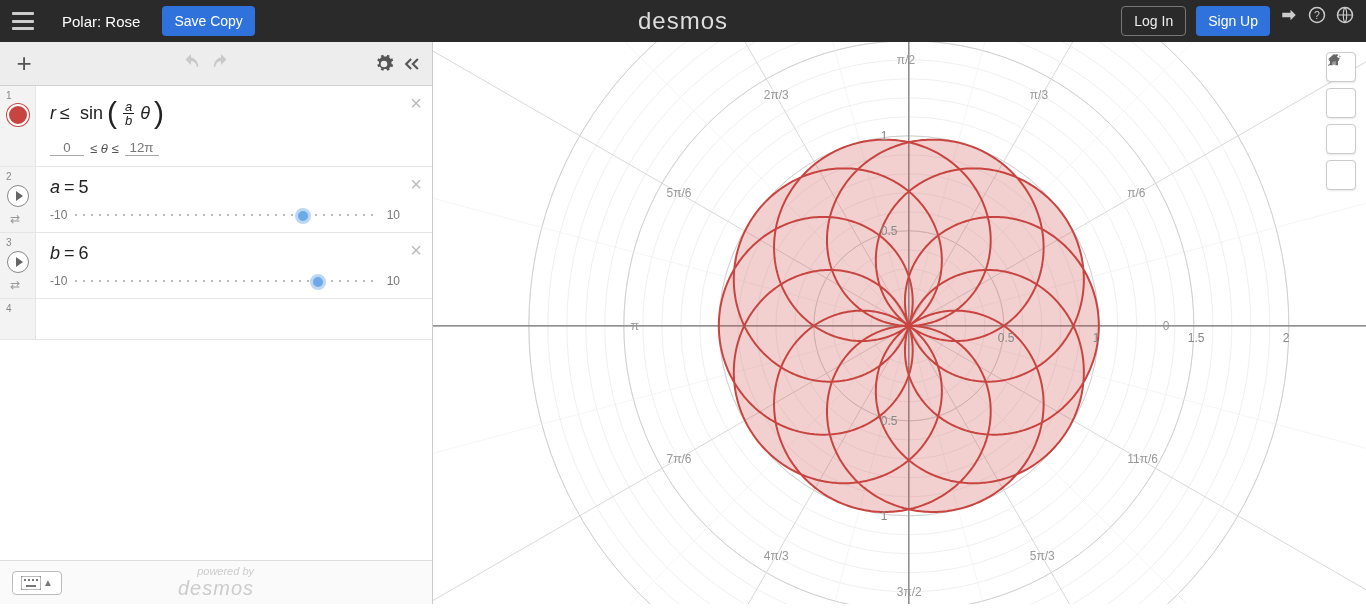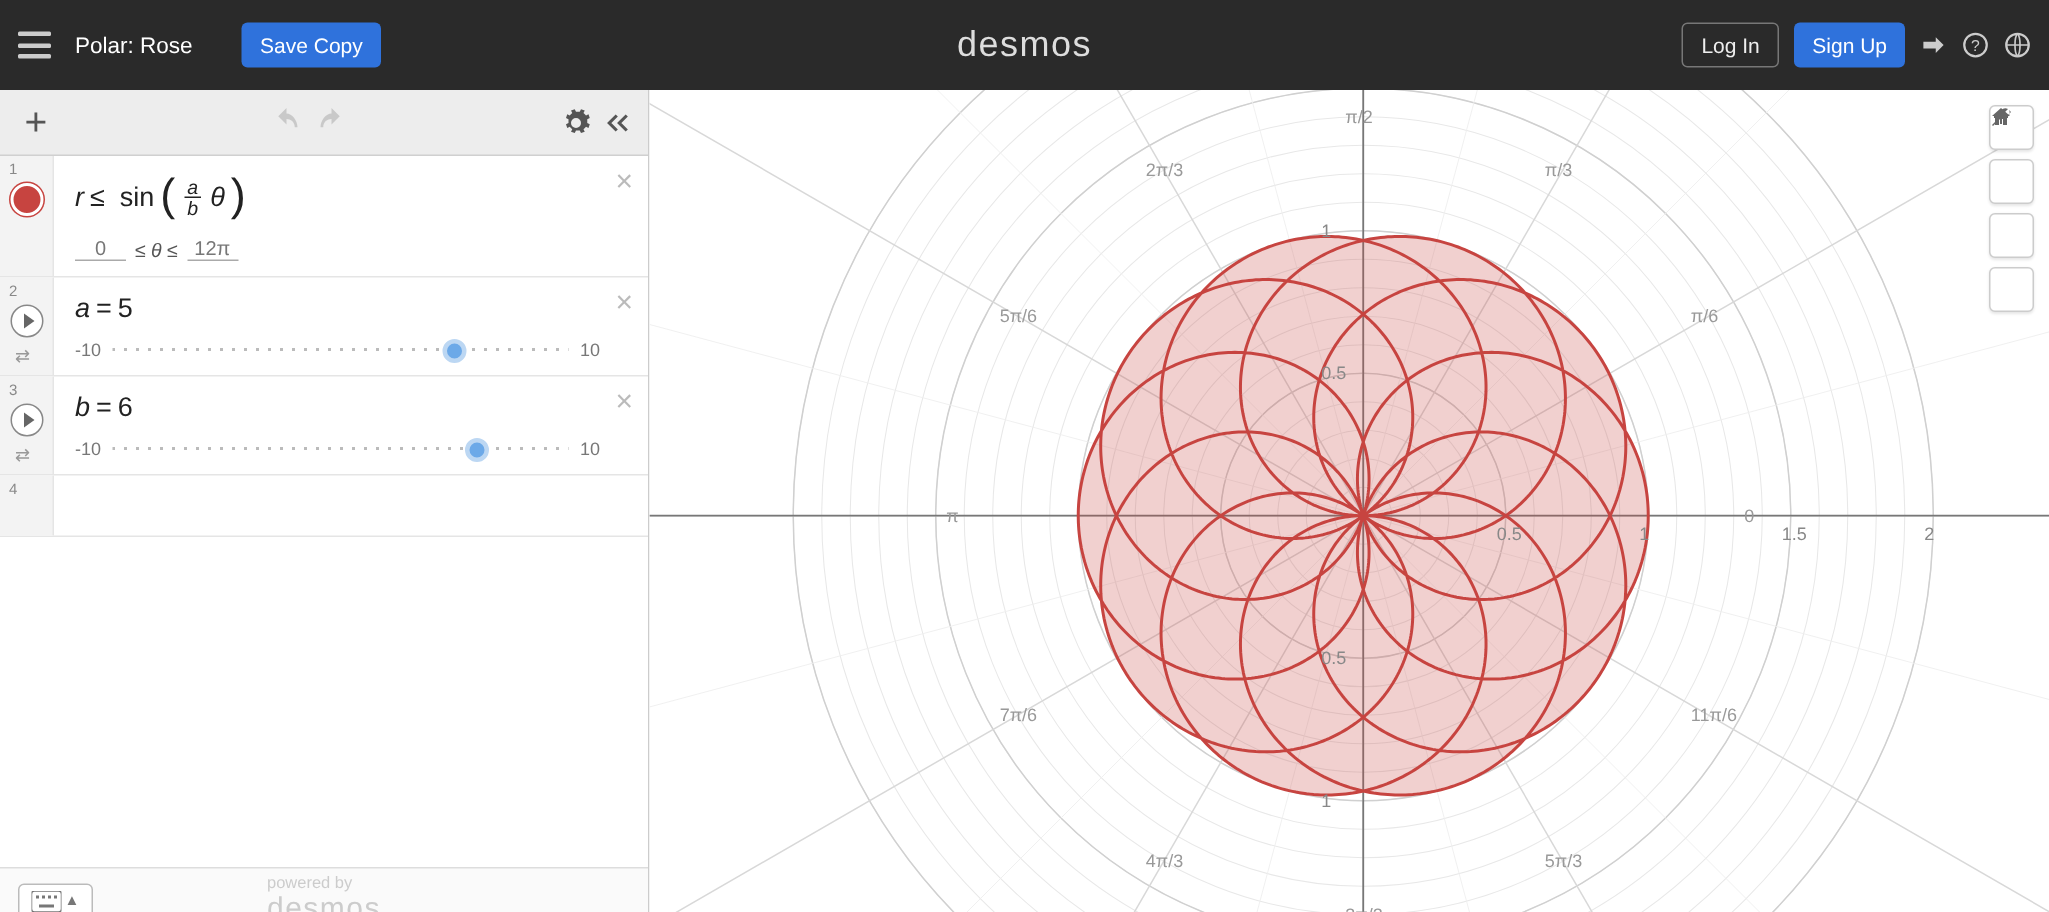--- a/index.html
+++ b/index.html
@@ -1,26 +1,26 @@
 <!DOCTYPE html>
 <html><head>
 <meta charset="utf-8">
 <style>
   * { box-sizing: border-box; margin: 0; padding: 0; font-family: Arial, Helvetica, sans-serif; }
   html, body { width: 1366px; height: 608px; overflow: hidden; background: #fff; }
   .header {
-    height: 60px; background: #2a2a2a; display: flex; align-items: center;
-    color: #eee; padding: 0 12px; gap: 10px; position: relative;
+    height: 42px; background: #2a2a2a; display: flex; align-items: center;
+    color: #eee; padding: 0 12px; gap: 22px; position: relative;
   }
   .hamburger { width: 22px; height: 18px; display:flex; flex-direction:column; justify-content:space-between; cursor:pointer;}
   .hamburger span { height:3px; background:#ccc; border-radius:1px;}
   .title { font-size: 15px; color:#fff; margin-left:6px;}
-  .save-btn { background:#2f72dc; color:#fff; border:none; padding:7px 12px; border-radius:4px; font-size:14px; cursor:pointer;margin-left:23px;}
+  .save-btn { background:#2f72dc; color:#fff; border:none; padding:7px 12px; border-radius:4px; font-size:14px; cursor:pointer;}
   .logo { position:absolute; left:50%; transform:translateX(-50%); font-size:24px; letter-spacing:1px; color:#ddd; font-weight:500;}
-  .header-right { margin-left:auto; display:flex; align-items:center; gap:10px;}
+  .header-right { margin-left:auto; display:flex; align-items:flex-start; gap:10px;}
   .login-btn { background:transparent; border:1px solid #777; color:#eee; padding:6px 12px; border-radius:4px; cursor:pointer; font-size:14px;}
   .signup-btn { background:#2f72dc; color:#ffffff; border:none; padding:7px 12px; border-radius:4px; cursor:pointer; font-size:14px;}
   .hicon { width:18px; height:18px; fill:#ccc; cursor:pointer;}
   .body { display:flex; height:562px;}
   .sidebar { width:433px; border-right:1px solid #ccc; background:#fafafa; display:flex; flex-direction:column; position:relative;}
   .side-top { height:44px; background:#ededed; border-bottom:1px solid #d0d0d0; display:flex; align-items:center; padding:0 10px; gap:8px;}
   .add-btn { font-size:26px; color:#555; cursor:pointer; width:28px; text-align:center;}
   .undo, .redo { width:22px; height:22px; opacity:.35;}
   .spacer { flex:1;}
   .gear, .collapse { width:20px; height:20px; fill:#555; cursor:pointer;}
@@ -41,21 +41,21 @@
   .paren { font-size:30px; font-style:normal; font-weight:200;}
   .domain-line { margin-top:10px; font-size:13px; color:#555; font-family:'Times New Roman',serif; font-style:italic; display:flex; align-items:center; gap:6px;}
   .dfield { border:none; border-bottom:1px solid #aaa; width:34px; text-align:center; font-style:normal; color:#777; background:transparent;}
   .slider-row { margin-top:10px; display:flex; align-items:center; gap:8px; font-size:12px; color:#777;}
   .slider { flex:1; position:relative; height:14px;}
   .track { position:absolute; top:6px; left:0; right:0; height:2px; background:repeating-linear-gradient(90deg,#bbb 0 2px, transparent 2px 8px);}
   .thumb { position:absolute; top:0; width:16px; height:16px; border-radius:50%; background:#6ca9e8; border:3px solid #bcd7f3; transform:translateX(-50%);}
   .row4 .rowbody { height:40px;}
   .footer { position:absolute; bottom:0; left:0; right:0; height:44px; border-top:1px solid #ddd; background:#fafafa; display:flex; align-items:center; padding:0 12px; gap:6px;}
   .kbd-btn { border:1px solid #bbb; border-radius:4px; padding:4px 8px; background:#fff; display:flex; align-items:center; gap:2px; cursor:pointer;}
-  .powered { position:absolute; left:50%; transform:translateX(-50%); text-align:left; color:#ccc; font-size:11px;}
+  .powered { position:absolute; left:50%; transform:translateX(-50%); text-align:right; color:#ccc; font-size:11px;font-style:italic;}
   .powered .big { font-size:20px; letter-spacing:1px;}
   .graph { flex:1; position:relative; background:#fff;}
   .graph svg { position:absolute; inset:0;}
   .tools { position:absolute; top:10px; right:10px; display:flex; flex-direction:column; gap:6px;}
   .tool { width:30px; height:30px; background:#fff; border:1px solid #ccc; border-radius:4px; display:flex; align-items:center; justify-content:center; cursor:pointer; box-shadow:0 1px 2px rgba(0,0,0,.1);}
   .tool svg { width:16px; height:16px; fill:#666;}
   .axlabel { font-size:12px; fill:#888; font-family:Arial;}
   .anglabel { font-size:12px; fill:#999; font-family:Arial;}
 </style>
 </head>

